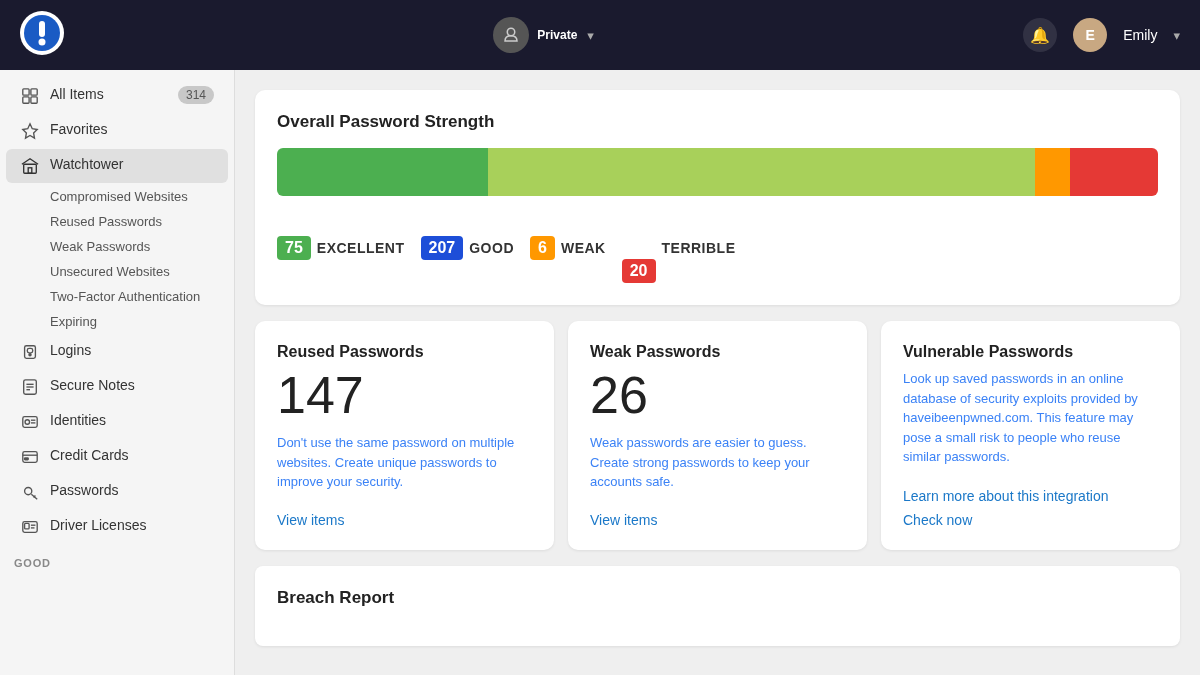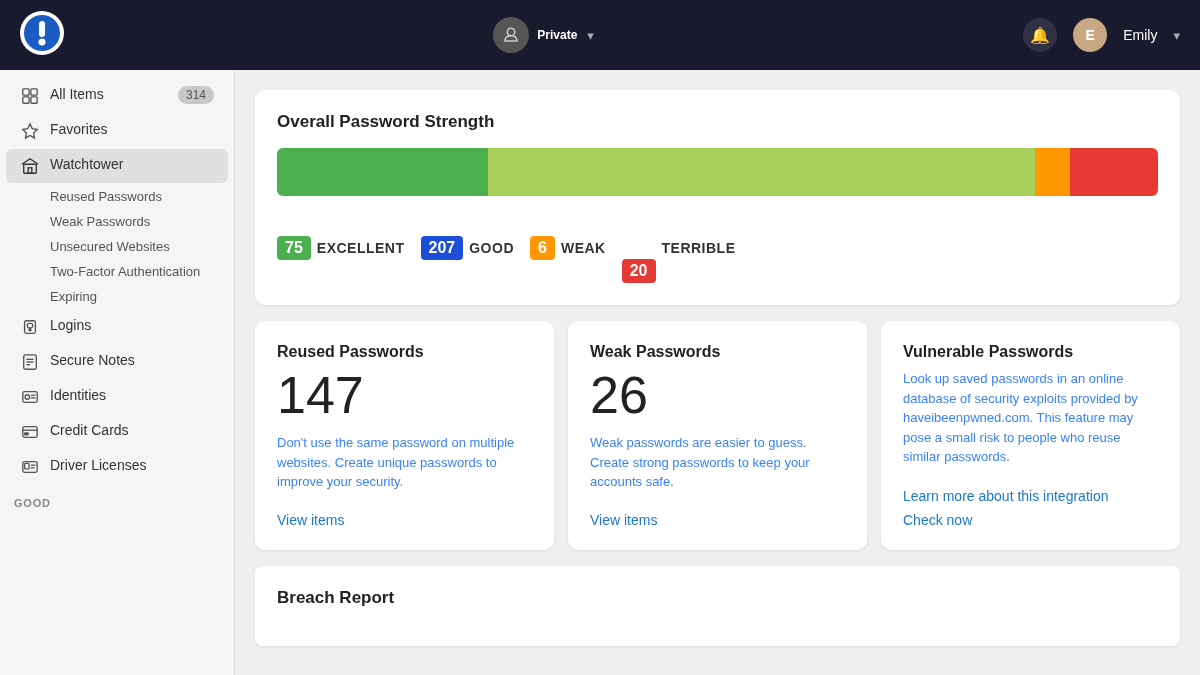--- a/index.html
+++ b/index.html
@@ -162,20 +162,23 @@
         <svg viewBox="0 0 20 20" fill="none" stroke="#333" stroke-width="1.5">
           <rect x="3" y="8" width="14" height="10" rx="1"></rect>
           <path d="M1 8 L10 2 L19 8"></path>
           <rect x="8" y="12" width="4" height="6"></rect>
         </svg>
       </div>
       <span>Watchtower</span>
     </div>
 
     <div class="sidebar-sub-item">
+      <span>Compromised Websites</span>
+    </div>
+    <div class="sidebar-sub-item">
       <span>Reused Passwords</span>
     </div>
     <div class="sidebar-sub-item">
       <span>Weak Passwords</span>
     </div>
     <div class="sidebar-sub-item">
       <span>Unsecured Websites</span>
     </div>
     <div class="sidebar-sub-item">
       <span>Two-Factor Authentication</span>
@@ -224,20 +227,30 @@
       <div class="sidebar-icon">
         <svg viewBox="0 0 20 20" fill="none" stroke="#555" stroke-width="1.5">
           <rect x="2" y="4" width="16" height="12" rx="2"></rect>
           <line x1="2" y1="8" x2="18" y2="8"></line>
           <rect x="4" y="11" width="4" height="2" rx="0.5" fill="#555"></rect>
         </svg>
       </div>
       <span>Credit Cards</span>
     </div>
 
+    <div class="sidebar-item">
+      <div class="sidebar-icon">
+        <svg viewBox="0 0 20 20" fill="none" stroke="#555" stroke-width="1.5">
+          <circle cx="8" cy="9" r="4"></circle>
+          <line x1="11.5" y1="12.5" x2="18" y2="18"></line>
+          <line x1="14" y1="16" x2="16" y2="14"></line>
+        </svg>
+      </div>
+      <span>Passwords</span>
+    </div>
 
     <div class="sidebar-item">
       <div class="sidebar-icon">
         <svg viewBox="0 0 20 20" fill="none" stroke="#555" stroke-width="1.5">
           <rect x="2" y="4" width="16" height="12" rx="2"></rect>
           <rect x="4" y="6" width="5" height="6" rx="1"></rect>
           <line x1="11" y1="8" x2="16" y2="8"></line>
           <line x1="11" y1="11" x2="15" y2="11"></line>
         </svg>
       </div>

